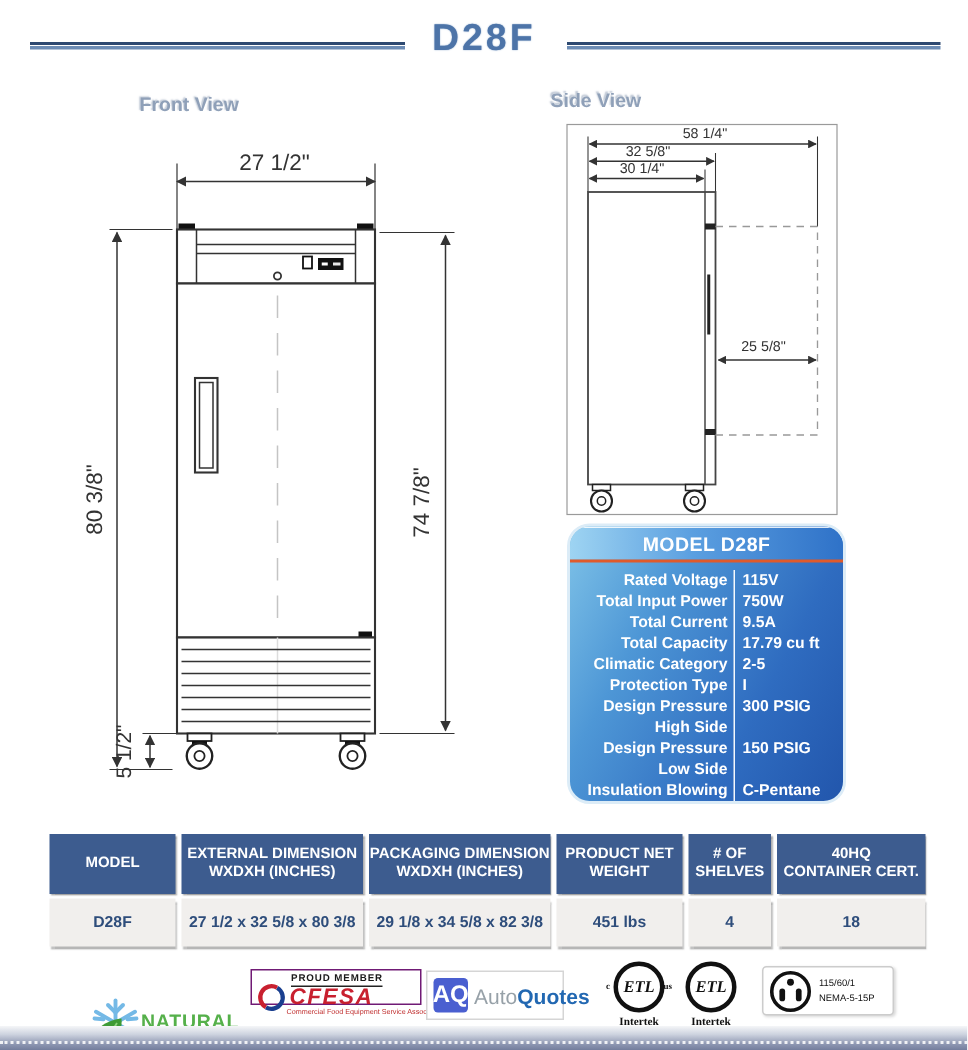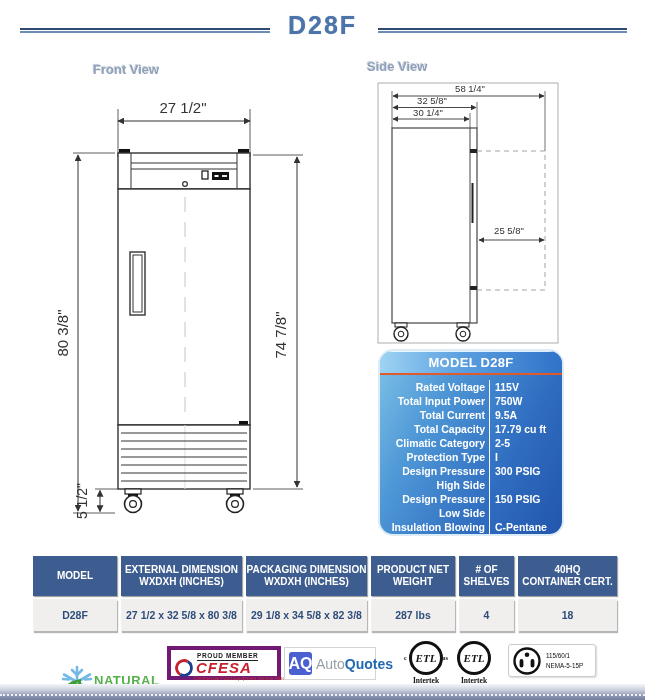--- a/index.html
+++ b/index.html
@@ -50,22 +50,22 @@
         height:32px; display:flex; align-items:center; justify-content:center;
         box-shadow:1px 2px 1px rgba(110,110,110,.5); }
 
   
   .logo-natural { position:absolute; left:57px; top:665px; width:112px; height:40px; }
   .nat-l1 { position:absolute; left:37px; top:8px; font-size:13px; font-weight:800; color:#55b04a;
             letter-spacing:.5px; text-shadow:1px 1px 0 #fff; }
   .nat-l2 { position:absolute; left:29px; top:24px; font-size:7.5px; font-weight:bold; color:#7ab0d9;
             letter-spacing:1.4px; }
 
-  .logo-cfesa { position:absolute; left:167px; top:646px; width:114px; height:34px;
-                background:#fff; border:4px solid #701a75; }
+  .logo-cfesa { position:absolute; left:167px; top:646px; width:114px; height:24px;
+                background:#fff; border:1px solid #701a75; }
   .cf-member { position:absolute; left:26px; top:2px; font-size:6.5px; font-weight:bold; color:#1a1a1a;
                letter-spacing:.6px; border-bottom:1px solid #222; padding-bottom:1px; }
   .cf-name { position:absolute; left:25px; top:9px; font-size:15px; font-weight:800; font-style:italic;
              color:#c8202f; letter-spacing:1px; }
   .cf-sub { position:absolute; left:23px; top:26px; font-size:4.8px; color:#c03030; white-space:nowrap; }
   .cf-ring { position:absolute; left:3px; top:8px; }
 
   .logo-aq { position:absolute; left:284px; top:647px; width:92px; height:33px; background:#fff;
              border:1px solid #d5d5d5; display:flex; align-items:center; padding-left:4px; }
   .aq-badge { width:23px; height:23px; background:#4a5fd0; border-radius:3px; color:#fff;
@@ -281,21 +281,21 @@
         <div># OF</div>
         <div>SHELVES</div>
       </div>
     <div class="th">
         <div>40HQ</div>
         <div>CONTAINER CERT.</div>
       </div>
     <div class="td">D28F</div>
     <div class="td">27 1/2 x 32 5/8 x 80 3/8</div>
     <div class="td">29 1/8 x 34 5/8 x 82 3/8</div>
-    <div class="td">287 lbs</div>
+    <div class="td">451 lbs</div>
     <div class="td">4</div>
     <div class="td">18</div>
   </div>
 
   <div class="logo-natural">
     <svg width="40" height="40" viewBox="0 0 40 40">
       <g stroke="#74b9e6" stroke-width="2.6" stroke-linecap="round">
         <line x1="20" y1="2" x2="20" y2="32"></line>
         <line x1="7" y1="9.5" x2="33" y2="24.5"></line>
         <line x1="33" y1="9.5" x2="7" y2="24.5"></line>

